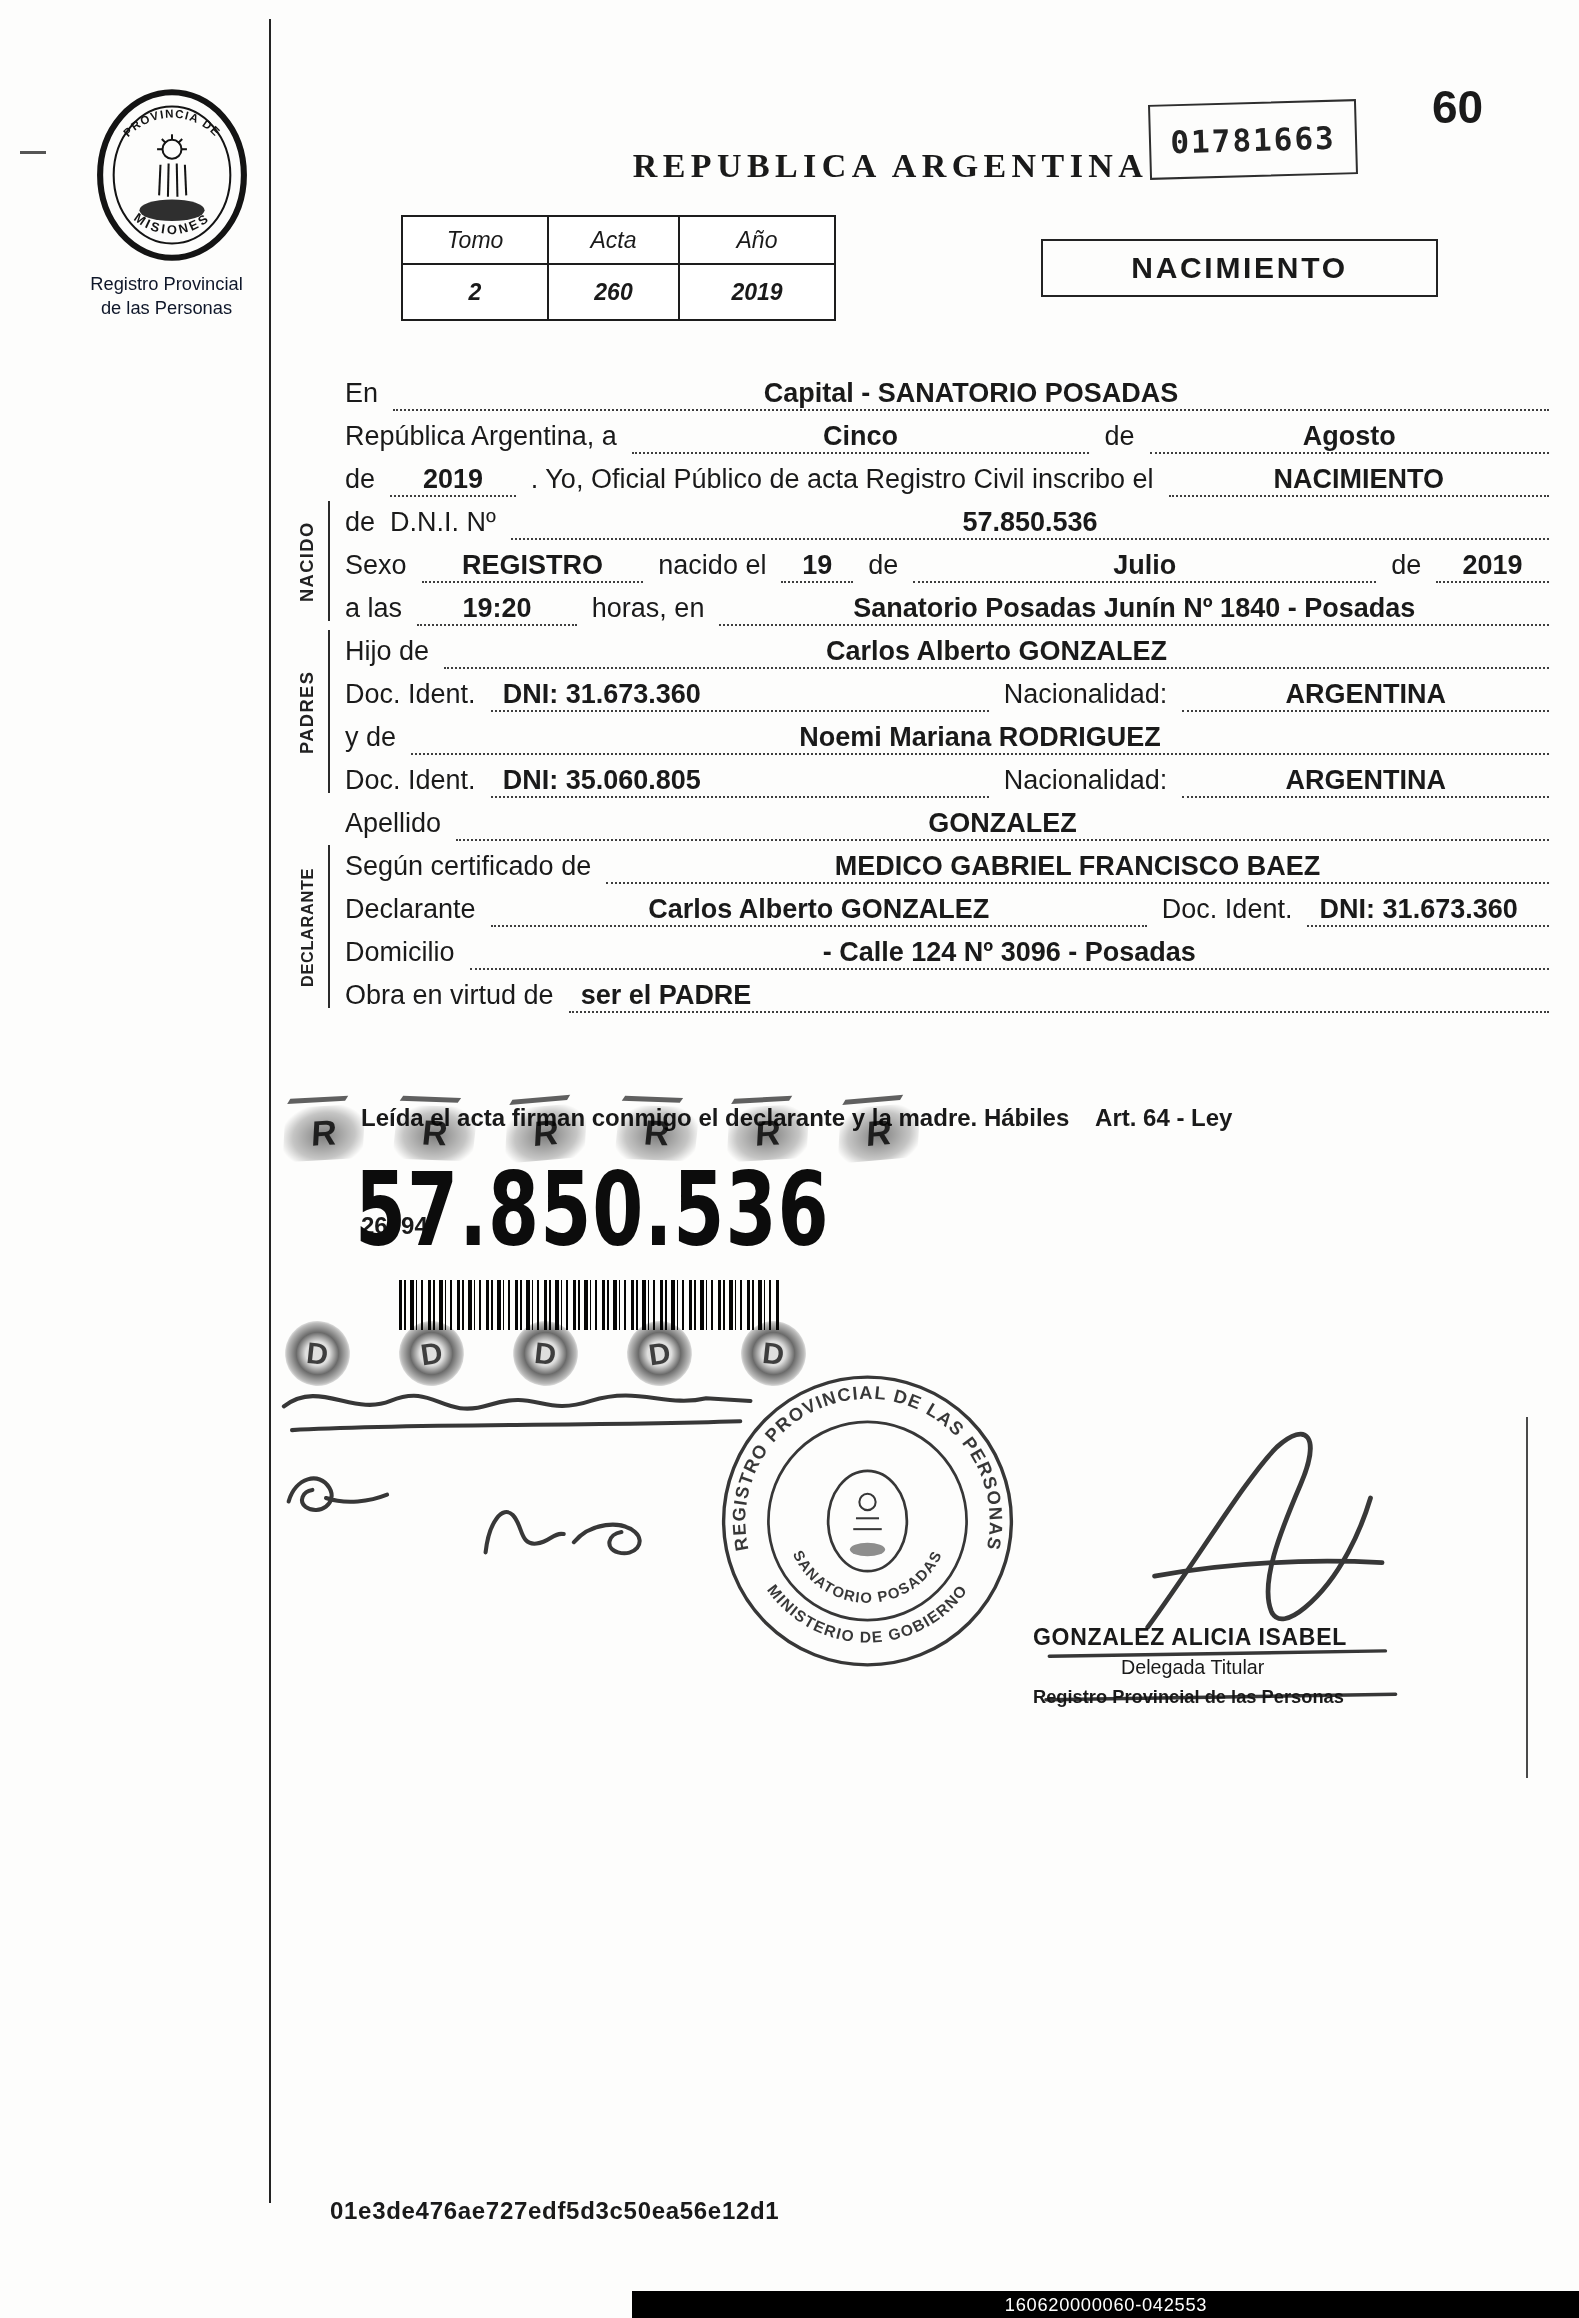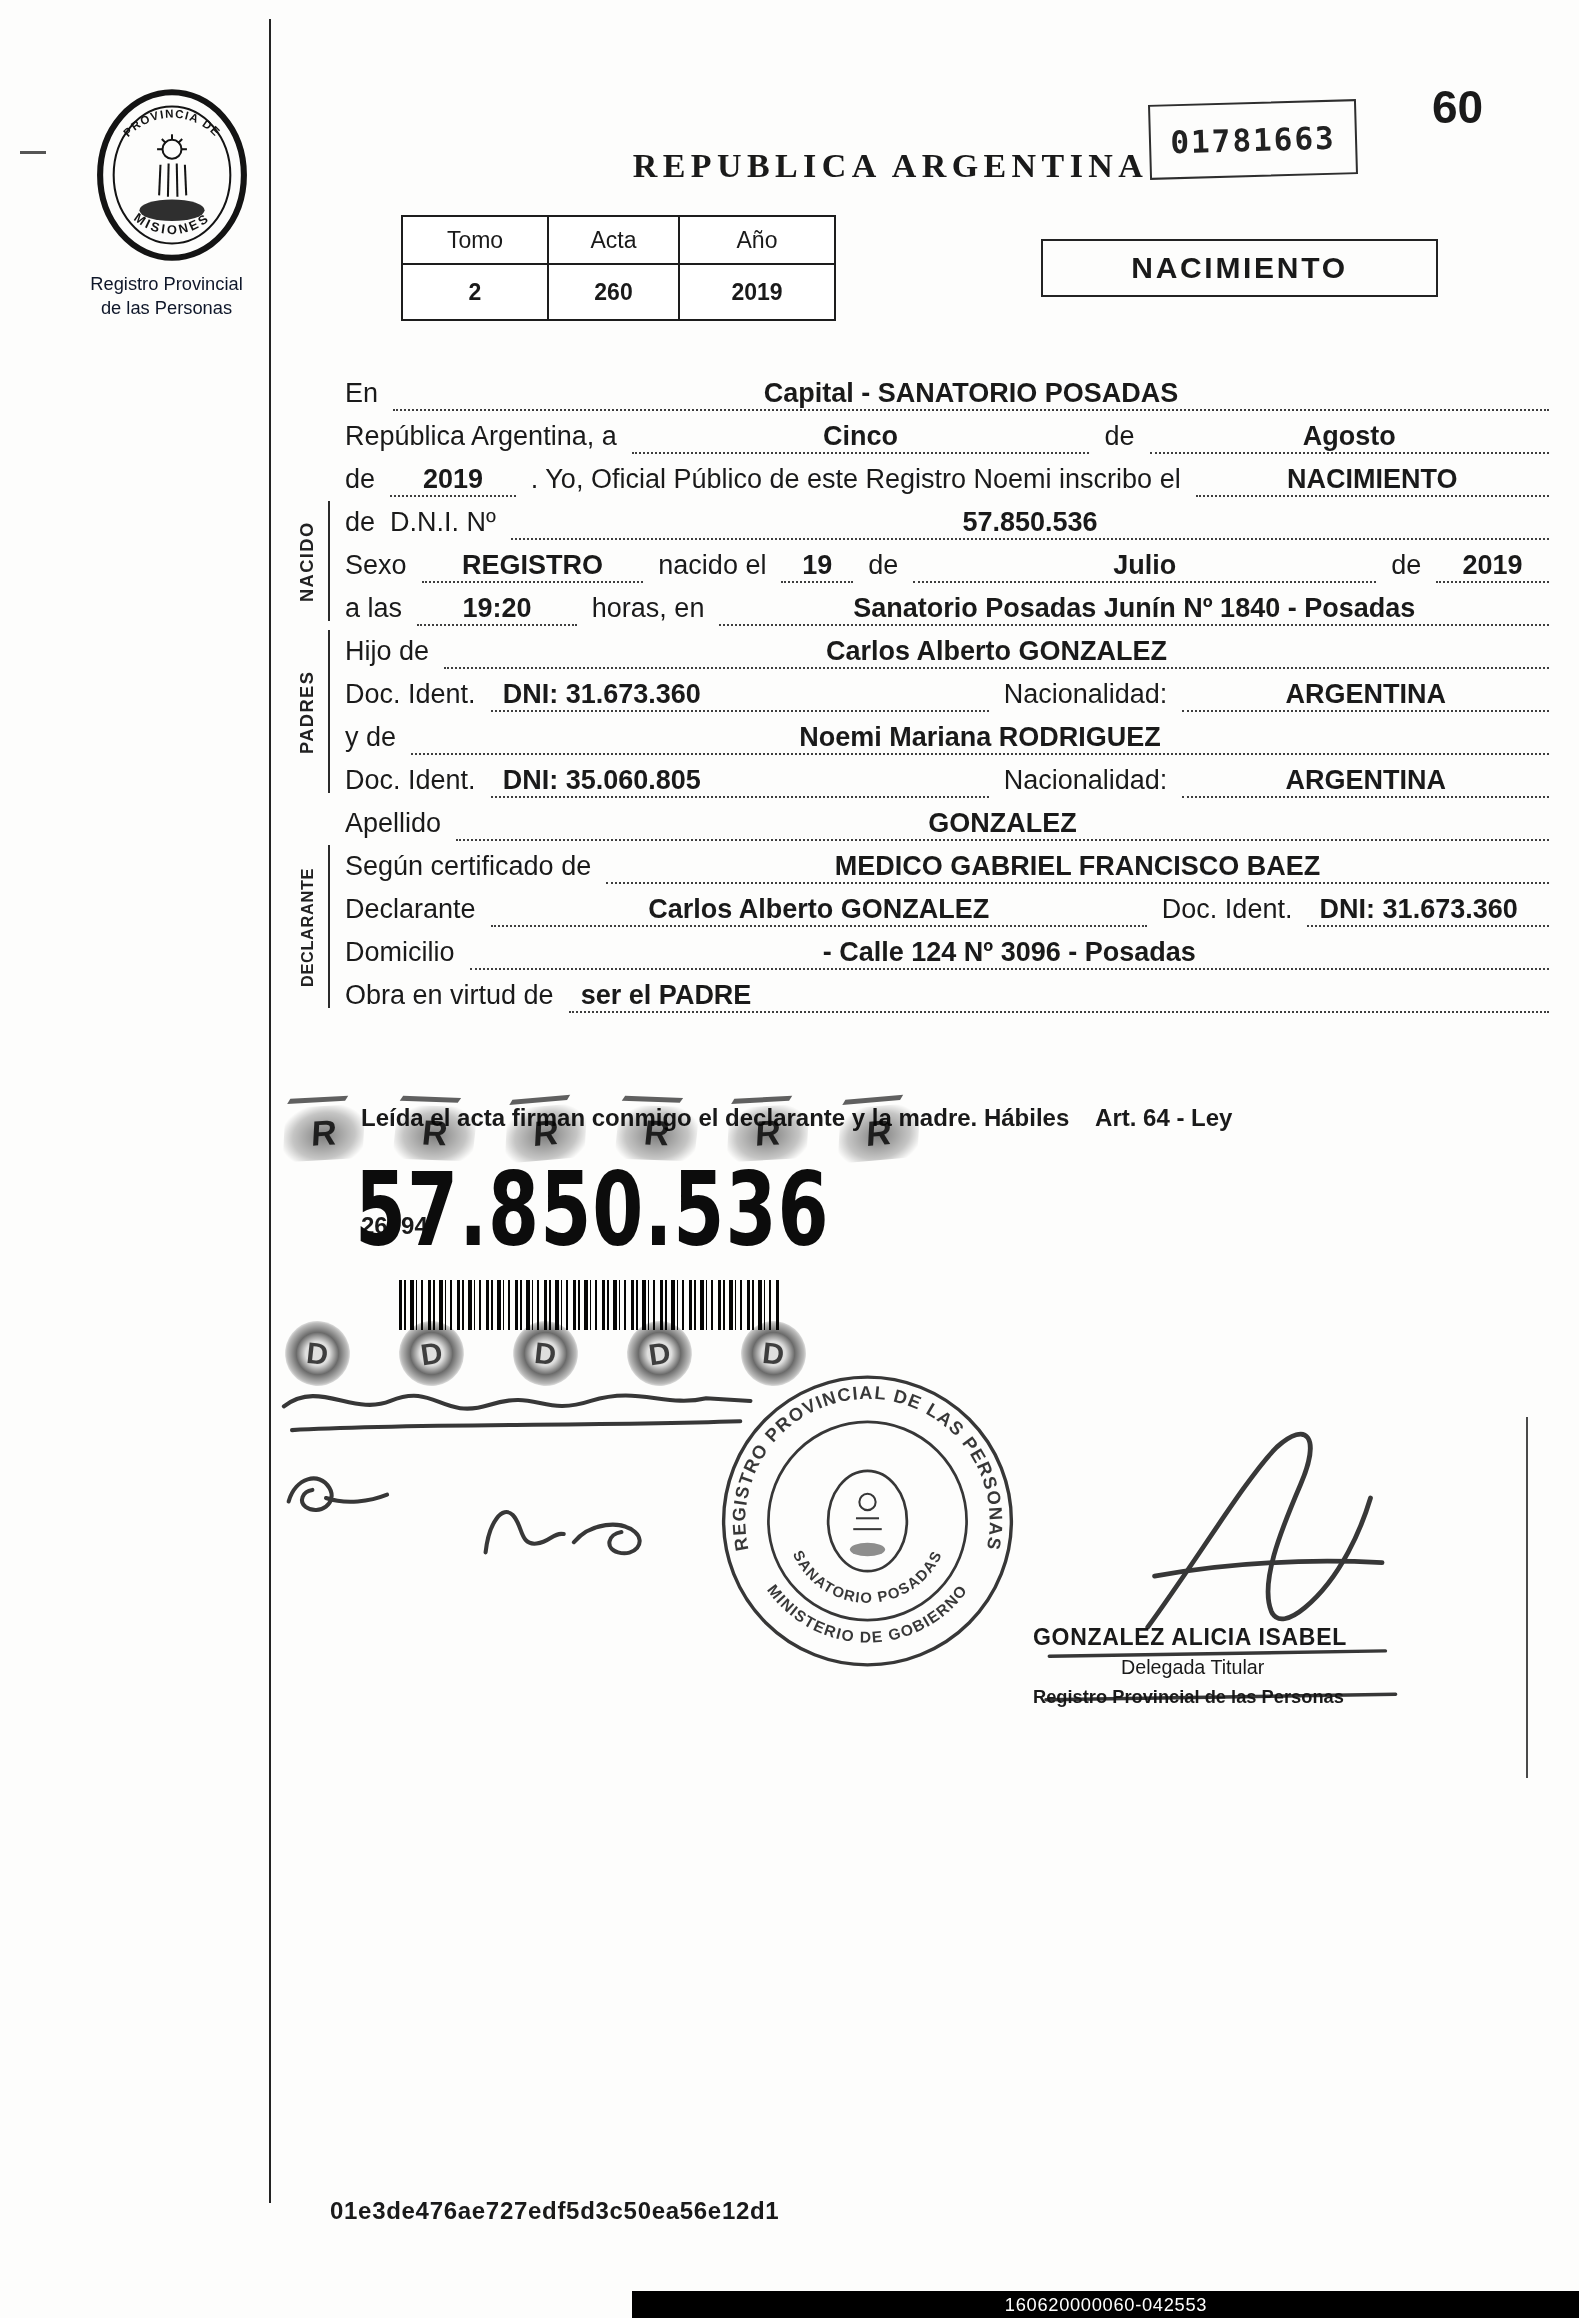--- a/index.html
+++ b/index.html
@@ -19,21 +19,21 @@
                  font-size:18.3px;line-height:1.3;color:#0f172a;}
 
   .title{position:absolute;left:605px;top:133px;width:571px;text-align:center;
          font-family:"Liberation Serif",serif;font-weight:700;font-size:34px;letter-spacing:5.4px;margin-top:14px;}
 
   .stamp-box{position:absolute;left:1149px;top:102px;width:204px;height:71px;
              border:2.7px solid #2e2e2e;border-left-width:2px;border-right-width:2px;
              transform:rotate(-1.6deg);display:flex;align-items:center;justify-content:center;
              font-family:"DejaVu Sans Mono",monospace;font-weight:700;font-size:31px;letter-spacing:2px;color:#222;}
 
-  .record-table{position:absolute;left:401px;top:215px;border-collapse:collapse;background:#fff;}
+  .record-table{position:absolute;left:401px;top:215px;border-collapse:collapse;background:#fff;font-style:italic;}
   .record-table th,.record-table td{border:2px solid #1d1d1d;text-align:center;font-size:23px;padding:0;}
   .record-table th{height:46px;font-weight:400;}
   .record-table td{height:54px;font-weight:700;}
   .record-table th:nth-child(1),.record-table td:nth-child(1){width:144px;}
   .record-table th:nth-child(2),.record-table td:nth-child(2){width:129px;}
   .record-table th:nth-child(3),.record-table td:nth-child(3){width:154px;}
 
   .event-box{position:absolute;left:1041px;top:239px;width:393px;height:54px;border:2.7px solid #232323;
              display:flex;align-items:center;justify-content:center;font-size:30px;font-weight:700;letter-spacing:2.7px;}
 
@@ -182,21 +182,21 @@
     <div class="row">
       <span class="lbl">República Argentina, a</span>
       <span class="fill w115">Cinco</span>
       <span class="lbl">de</span>
       <span class="fill">Agosto</span>
     </div>
 
     <div class="row">
       <span class="lbl">de</span>
       <span class="fill fx170">2019</span>
-      <span class="lbl">. Yo, Oficial Público de este Registro Noemi inscribo el</span>
+      <span class="lbl">. Yo, Oficial Público de acta Registro Civil inscribo el</span>
       <span class="fill">NACIMIENTO</span>
     </div>
 
     <div class="section">
       <div class="section-label">NACIDO</div>
       <div class="row">
         <span class="lbl">de</span>
         <span class="lbl">D.N.I. Nº</span>
         <span class="fill">57.850.536</span>
       </div>

